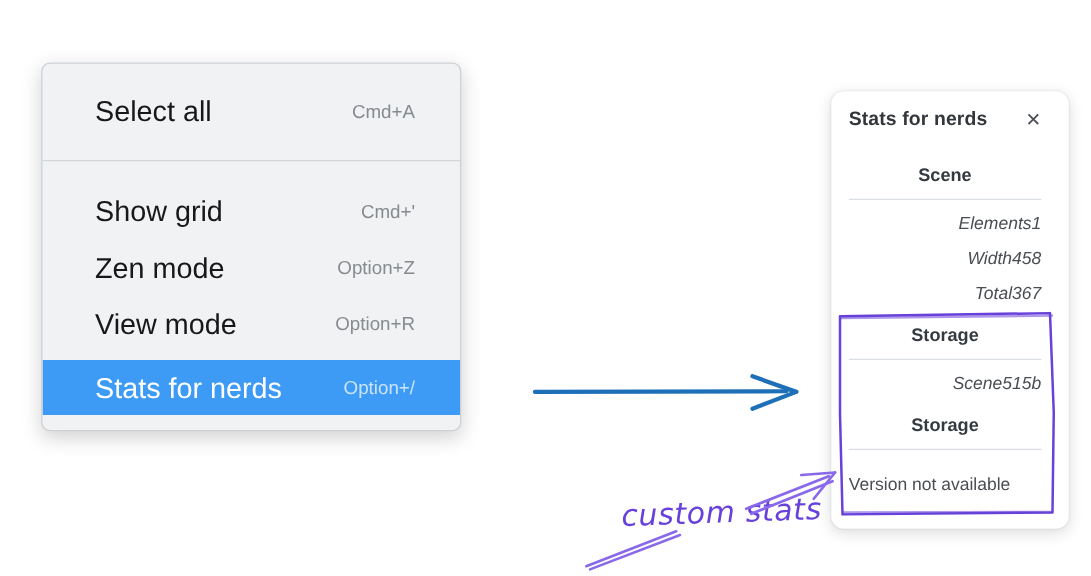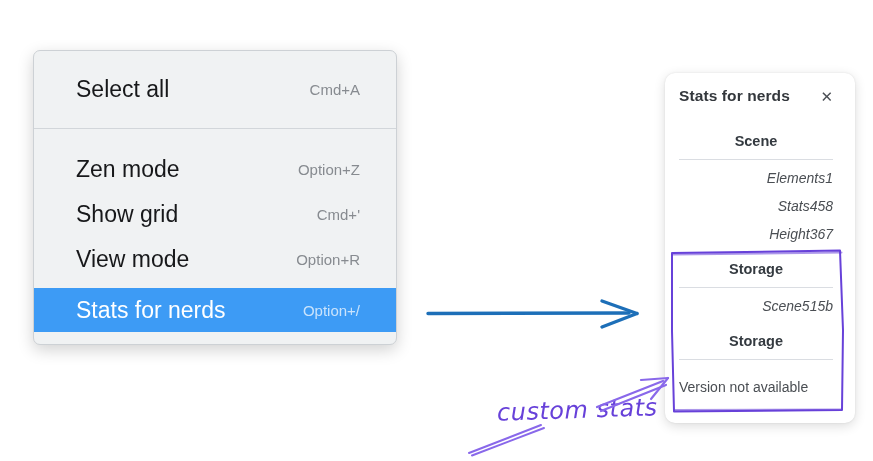--- a/index.html
+++ b/index.html
@@ -8,21 +8,21 @@
     position: relative;
     background: #ffffff;
     font-family: "Liberation Sans", sans-serif;
     overflow: hidden;
   }
 
   
   .menu {
     position: absolute;
     left: 33px; top: 50px;
-    width: 364px; height: 295px;
+    width: 336px; height: 295px;
     background: #f0f2f3;
     border: 1px solid #cdd1d5;
     border-radius: 7px;
     box-shadow: 0 5px 16px rgba(0,0,0,0.18);
     overflow: hidden;
   }
   .menu-section-1 { padding: 16px 0; }
   .menu-divider { border-top: 1px solid #d2d6da; }
   .menu-section-2 { padding: 18px 0 14px; }
   .menu-item {
@@ -135,26 +135,26 @@
 <div class="menu">
   <div class="menu-section-1">
     <div class="menu-item">
       <span class="mi-label">Select all</span>
       <span class="mi-shortcut">Cmd+A</span>
     </div>
   </div>
   <div class="menu-divider"></div>
   <div class="menu-section-2">
     <div class="menu-item">
+      <span class="mi-label">Show grid</span>
+      <span class="mi-shortcut">Cmd+'</span>
+    </div>
+    <div class="menu-item">
       <span class="mi-label">Zen mode</span>
       <span class="mi-shortcut">Option+Z</span>
-    </div>
-    <div class="menu-item">
-      <span class="mi-label">Show grid</span>
-      <span class="mi-shortcut">Cmd+'</span>
     </div>
     <div class="menu-item">
       <span class="mi-label">View mode</span>
       <span class="mi-shortcut">Option+R</span>
     </div>
     <div class="menu-item highlighted">
       <span class="mi-label">Stats for nerds</span>
       <span class="mi-shortcut">Option+/</span>
     </div>
   </div>
@@ -168,25 +168,25 @@
 
   <div>
     <div class="sec-head first">Scene</div>
     <div class="sec-hr"></div>
     <div class="rows-1">
       <div class="stat-row">
         <span>Elements</span>
         <span>1</span>
       </div>
       <div class="stat-row">
-        <span>Stats</span>
+        <span>Width</span>
         <span>458</span>
       </div>
       <div class="stat-row">
-        <span>Height</span>
+        <span>Total</span>
         <span>367</span>
       </div>
     </div>
   </div>
 
   <div>
     <div class="sec-head later">Storage</div>
     <div class="sec-hr"></div>
     <div class="rows-1">
       <div class="stat-row">

